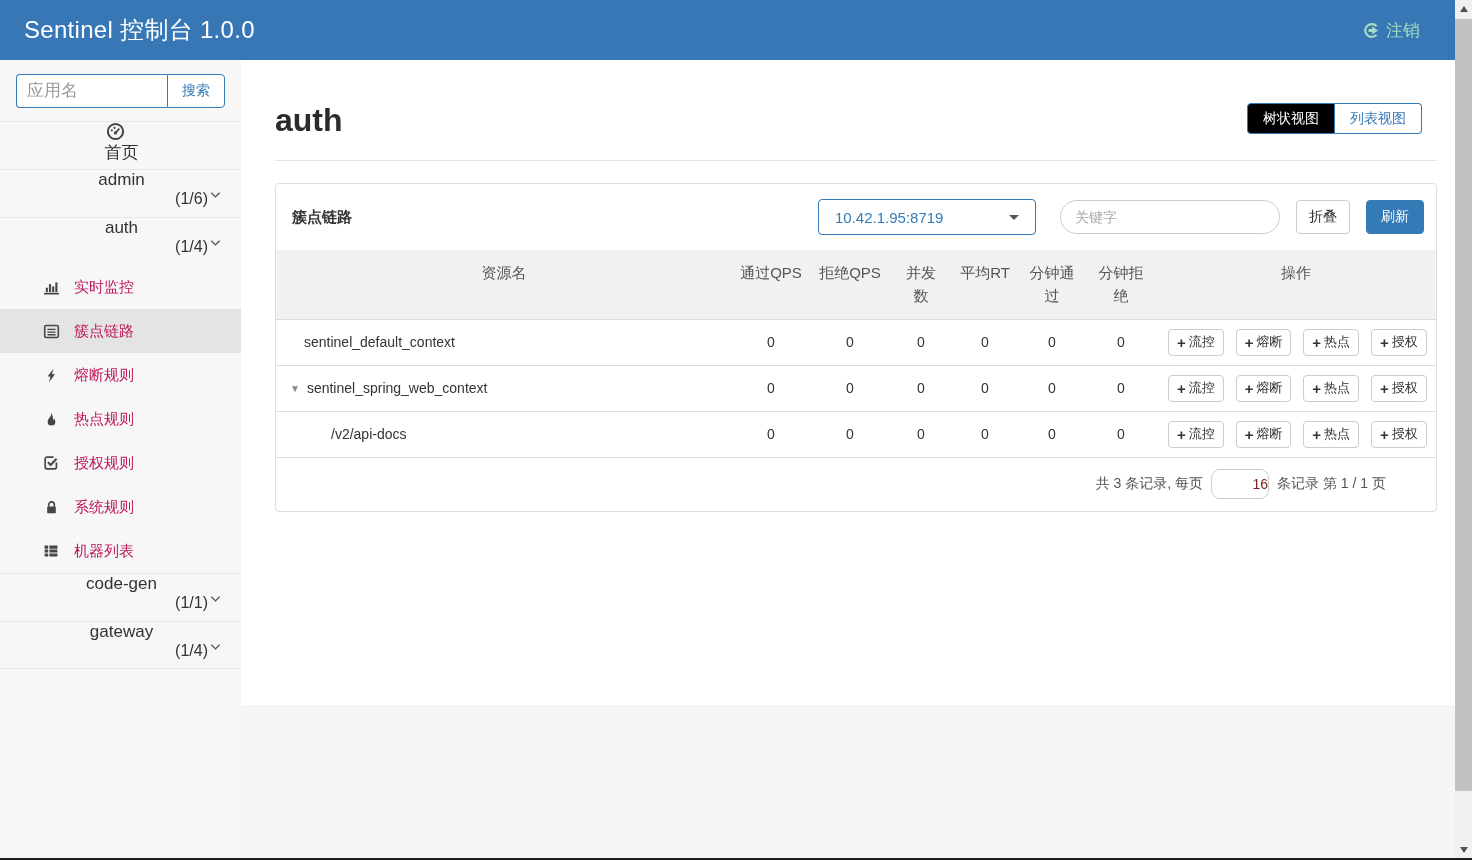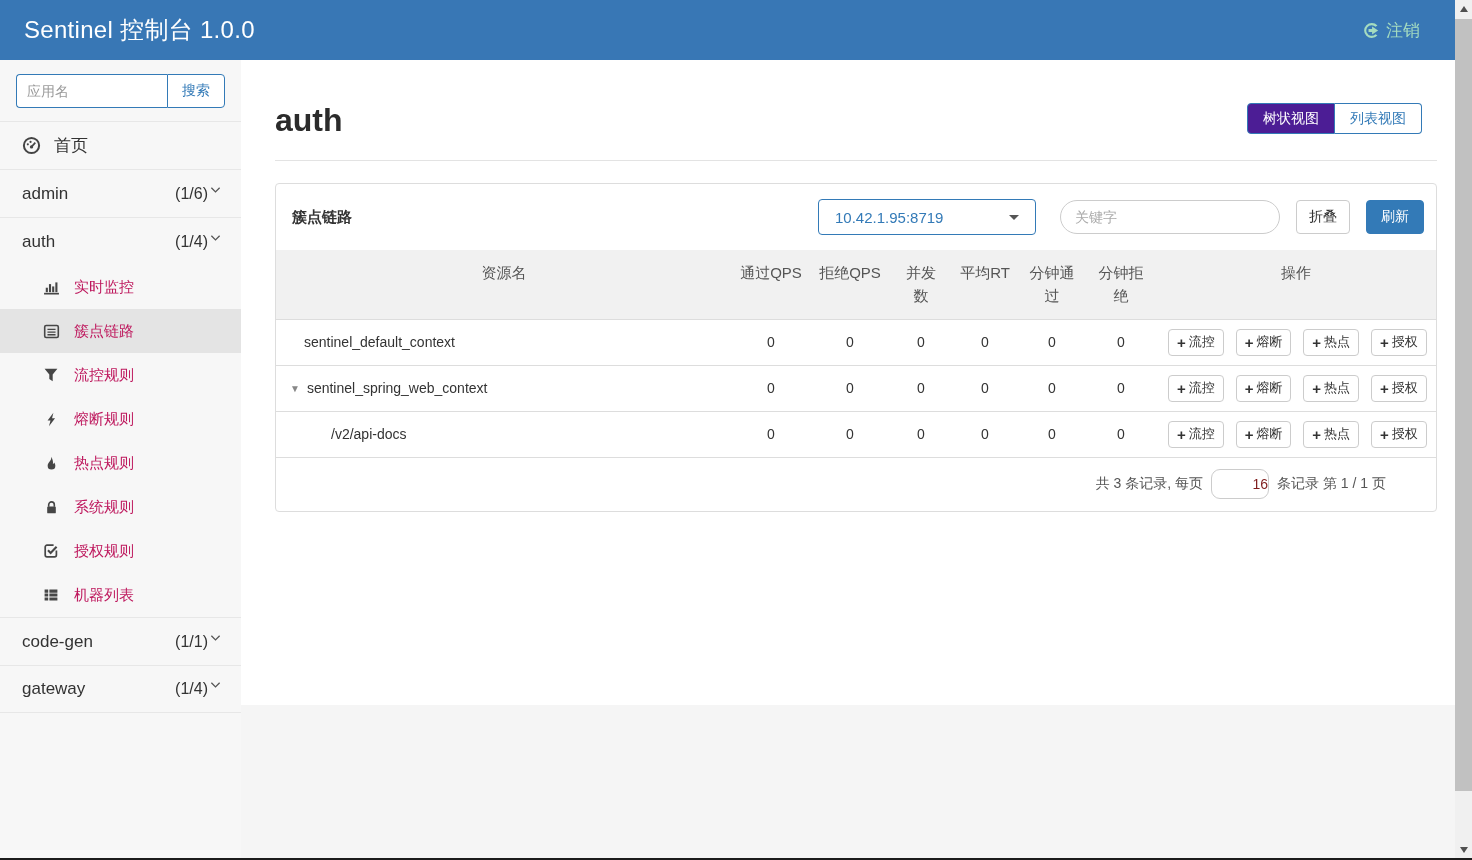--- a/index.html
+++ b/index.html
@@ -14,41 +14,41 @@
 
   
   .body-row { display:flex; height:798px; }
   .sidebar { width:241px; flex:none; background:#f7f7f7; }
   .main { flex:1; background:#f5f5f5; }
   .content-white { background:#fff; height:645px; padding:0 35px 0 34px; }
 
   
   .search-group { display:flex; margin:14px 16px 13px 16px; }
   .search-group input { flex:1; min-width:0; height:34px; border:1px solid #337ab7; border-right:none;
-      border-radius:4px 0 0 4px; padding:0 10px; font-size:14px; color:#333; background:#fff; outline:none;
+      border-radius:4px 0 0 4px; padding:0 10px; font-size:17px; color:#333; background:#fff; outline:none;
       font-family:"Liberation Sans", sans-serif; }
   .search-group input::placeholder { color:#9a9a9a; }
   .search-group button { width:58px; height:34px; border:1px solid #337ab7; border-radius:0 4px 4px 0;
       background:#fff; color:#337ab7; font-size:14px; cursor:pointer; font-family:"Liberation Sans", sans-serif; }
   .side-item { height:48px; display:flex; align-items:center; padding:0 20px 0 22px; font-size:17px; color:#333; cursor:pointer; }
   .side-item .mi { margin-right:13px; color:#444; display:flex; }
-  .bt { border-top:1px solid #e7e7e7; }
+  .bt { border-top:1px solid #e7e7e7;flex-direction:column; }
   .bb { border-bottom:1px solid #e7e7e7; }
   .count { margin-left:auto; font-size:16px; color:#333; display:flex; align-items:flex-start; gap:2px; }
   .count svg { margin-top:1px; }
   .sub-item { height:44px; display:flex; align-items:center; padding-left:42px; gap:14px; font-size:15px; color:#be185d; cursor:pointer; }
   .sub-item .mi { color:#464646; display:flex; width:18px; justify-content:center; }
   .sub-item.active { background:#e4e4e4; }
 
   
   .page-head { position:relative; padding-top:42px; }
   .page-title { font-size:32px; font-weight:bold; color:#2b2b2b; }
   .view-toggle { position:absolute; right:15px; top:43px; display:flex; }
   .view-toggle button { font-size:14px; padding:0 15px; height:31px; cursor:pointer; font-family:"Liberation Sans", sans-serif; }
-  .vt-tree { background:#4c1d95; color:#fff; border:1px solid #337ab7; border-radius:4px 0 0 4px; }
+  .vt-tree { background:#000000; color:#fff; border:1px solid #337ab7; border-radius:4px 0 0 4px; }
   .vt-list { background:#fff; color:#337ab7; border:1px solid #337ab7; border-left:none; border-radius:0 4px 4px 0; }
   .head-hr { border:none; border-top:1px solid #e3e3e3; margin:21px 0 22px 0; }
 
   
   .panel { border:1px solid #ddd; border-radius:4px; background:#fff; }
   .toolbar { display:flex; align-items:center; height:66px; padding:0 12px 0 16px; }
   .toolbar .heading { font-size:15px; font-weight:bold; color:#333; flex:1; }
   .machine-select { width:218px; height:36px; border:1px solid #337ab7; border-radius:4px; color:#337ab7;
       font-size:15px; display:flex; align-items:center; padding:0 16px; margin-right:24px; cursor:pointer; background:#fff; }
   .caret { margin-left:auto; width:0; height:0; border-left:5px solid transparent; border-right:5px solid transparent; border-top:5px solid #555; }
@@ -164,59 +164,51 @@
       <span class="mi">
         <svg width="17" height="17" viewBox="0 0 16 16">
             <rect x="1.6" y="2.4" width="12.8" height="11.2" rx="1.4" fill="none" stroke="currentColor" stroke-width="1.5"></rect>
             <path d="M4.2 5.4h7.6v1.3H4.2z M4.2 7.9h7.6v1.3H4.2z M4.2 10.4h7.6v1.3H4.2z" fill="currentColor"></path>
           </svg>
       </span>
       <span>簇点链路</span>
     </div>
     <div class="sub-item">
       <span class="mi">
-        <svg width="16" height="16" viewBox="0 0 16 16" fill="currentColor">
-            <path d="M1.6 1.8h12.8L9.7 7.6v6.6L6.3 12V7.6z"></path>
-          </svg>
-      </span>
-      <span>流控规则</span>
-    </div>
-    <div class="sub-item">
-      <span class="mi">
         <svg width="15" height="17" viewBox="0 0 16 16" fill="currentColor">
             <path d="M10 0.8 3.8 9h3.1l-1.6 6.2L11.8 6.6H8.6z"></path>
           </svg>
       </span>
       <span>熔断规则</span>
     </div>
     <div class="sub-item">
       <span class="mi">
         <svg width="15" height="17" viewBox="0 0 16 16" fill="currentColor">
             <path d="M7.6 0.9c.5 2.3-.5 3.7-1.6 5C4.9 7.2 3.9 8.5 3.9 10.3a4.1 4.1 0 0 0 8.2 0c0-1.3-.5-2.5-1.2-3.5-.2.8-.7 1.5-1.4 1.8.5-2.3-.3-5.2-1.9-7.7z"></path>
           </svg>
       </span>
       <span>热点规则</span>
+    </div>
+    <div class="sub-item">
+      <span class="mi">
+        <svg width="16" height="16" viewBox="0 0 16 16">
+            <path d="M13.4 7.6v4.4a1.8 1.8 0 0 1-1.8 1.8H4a1.8 1.8 0 0 1-1.8-1.8V4A1.8 1.8 0 0 1 4 2.2h6.6" fill="none" stroke="currentColor" stroke-width="1.7"></path>
+            <path d="M5 7.3l2.6 2.6 6-6.2" fill="none" stroke="currentColor" stroke-width="2.1"></path>
+          </svg>
+      </span>
+      <span>授权规则</span>
     </div>
     <div class="sub-item">
       <span class="mi">
         <svg width="15" height="17" viewBox="0 0 16 16">
             <path d="M5 7.2V5a3 3 0 0 1 6 0v2.2" fill="none" stroke="currentColor" stroke-width="1.7"></path>
             <rect x="3.4" y="7" width="9.2" height="7.2" rx="1" fill="currentColor"></rect>
           </svg>
       </span>
       <span>系统规则</span>
-    </div>
-    <div class="sub-item">
-      <span class="mi">
-        <svg width="16" height="16" viewBox="0 0 16 16">
-            <path d="M13.4 7.6v4.4a1.8 1.8 0 0 1-1.8 1.8H4a1.8 1.8 0 0 1-1.8-1.8V4A1.8 1.8 0 0 1 4 2.2h6.6" fill="none" stroke="currentColor" stroke-width="1.7"></path>
-            <path d="M5 7.3l2.6 2.6 6-6.2" fill="none" stroke="currentColor" stroke-width="2.1"></path>
-          </svg>
-      </span>
-      <span>授权规则</span>
     </div>
     <div class="sub-item">
       <span class="mi">
         <svg width="16" height="16" viewBox="0 0 16 16" fill="currentColor">
             <path d="M1.6 2.6h3.6v3.1H1.6z M6.4 2.6h8v3.1h-8z M1.6 6.5h3.6v3.1H1.6z M6.4 6.5h8v3.1h-8z M1.6 10.4h3.6v3.1H1.6z M6.4 10.4h8v3.1h-8z"></path>
           </svg>
       </span>
       <span>机器列表</span>
     </div>
 

